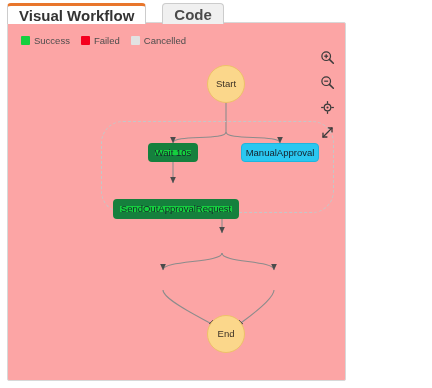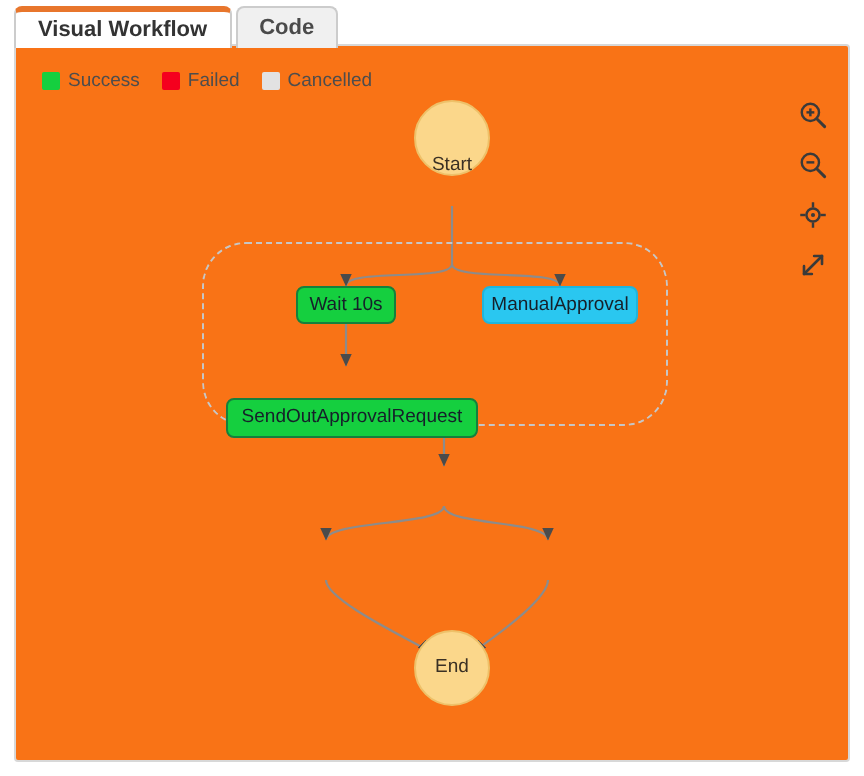--- a/index.html
+++ b/index.html
@@ -33,52 +33,52 @@
     z-index: 5;
   }
   .tab {
     position: relative;
     height: 21px;
     box-sizing: border-box;
     padding: 0 11px;
     display: flex;
     align-items: center;
     justify-content: flex-end;
-    font-size: 11px;
+    font-size: 15px;
     font-weight: bold;
     color: #4a4a4a;
     border: 1px solid #cccccc;
     border-bottom: none;
     border-top-left-radius: 4px;
     border-top-right-radius: 4px;
     background: #f0f0f0;
     cursor: pointer;
     user-select: none;
   }
   .tab + .tab {
-    margin-left: 2px;
+    margin-left: 16px;
   }
   .tab.active {
     background: #ffffff;
     color: #333333;
     border-top: 3px solid #e8762c;
     padding-top: 0px;
     z-index: 3;
   }
 
   
   .panel {
     position: absolute;
     left: 7px;
     top: 22px;
-    width: 418px;
+    width: 339px;
     height: 359px;
     box-sizing: border-box;
     border: 1px solid #d8d8d8;
-    background: #f97316;
+    background: #fca5a5;
     border-radius: 2px;
   }
 
   
   .legend {
     position: absolute;
     left: 13px;
     top: 12px;
     display: flex;
     align-items: center;
@@ -159,21 +159,21 @@
     line-height: 1;
     white-space: nowrap;
     cursor: pointer;
     user-select: none;
   }
   .node.rect {
     border-radius: 4px;
   }
   .node.state-success {
     background: #15cf3f;
-    border: 1px solid #15803d;
+    border: 7px solid #15803d;
     color: #16202a;
   }
   .node.state-inprogress {
     background: #2ac7f0;
     border: 1px solid #1fb5dd;
     color: #16202a;
     align-items: center;
   }
   .node.state-pending {
     background: #ffffff;
@@ -287,21 +287,21 @@
           <path d="M214,230 C214,240 266,237 266,247" marker-end="url(#arrow)"></path>
 
           <path d="M155,267 C155,278 204,300 207,303" marker-end="url(#arrow)"></path>
 
           <path d="M266,267 C266,278 232,300 229,303" marker-end="url(#arrow)"></path>
         </g>
       </svg>
 
       <div class="group-box" style="left:93px; top:98px; width:231px; height:90px;"></div>
 
-      <div class="node terminal" style="left:199px; top:27px; width:38px; height:38px;align-items:flex-end;">
+      <div class="node terminal" style="left:199px; top:42px; width:38px; height:38px;">
         <span>Start</span>
       </div>
 
       <div class="node rect state-success" style="left:140px; top:120px; width:50px; height:19px;">
         <span>Wait 10s</span>
       </div>
 
       <div class="node rect state-inprogress" style="left:233px; top:120px; width:78px; height:19px;">
         <span>ManualApproval</span>
       </div>

